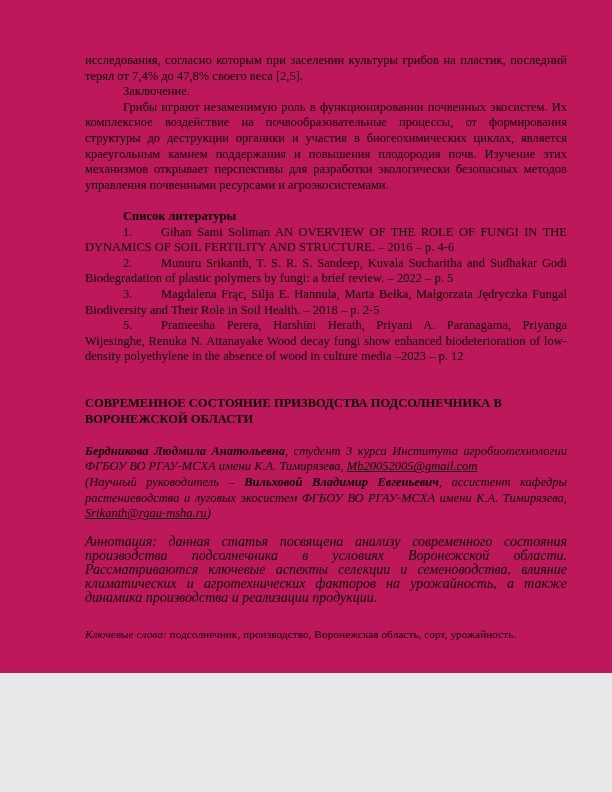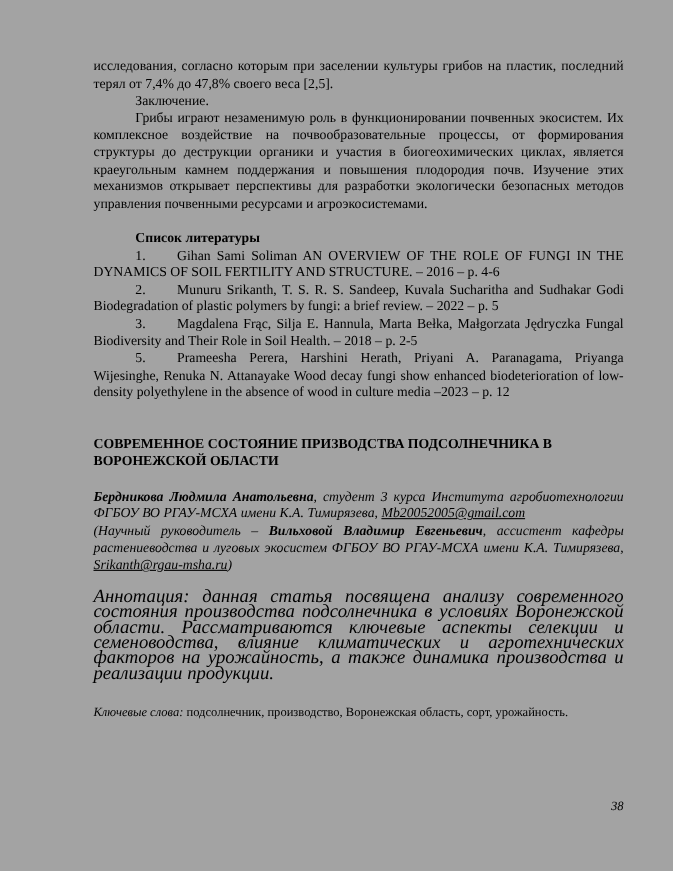--- a/index.html
+++ b/index.html
@@ -1,21 +1,21 @@
 <!DOCTYPE html>
 <html><head>
 <meta charset="utf-8">
 <style>
   html, body { margin: 0; padding: 0; background: #e8e8e8; }
   .page {
     position: relative;
     width: 612px;
-    height: 792px;
+    height: 673px;
     margin: 0 auto;
-    background: #a3a3a3;
+    background: #be185d;
     color: #000000;
     font-family: "Liberation Serif", serif;
     overflow: hidden;
   }
   .content {
     position: absolute;
     left: 85px;
     top: 53px;
     width: 482px;
   }
@@ -47,21 +47,21 @@
   }
   .author-block p { margin: 0; }
   .bold-name { font-weight: bold; margin-top: 27px; }
   .email-link {
     text-decoration: underline;
     color: #000000;
     font-style: italic;
   }
   .annotation {
     margin-top: 13px;
-    font-size: 17px;
+    font-size: 14px;
     line-height: 14px;
     font-style: italic;
     text-align: justify;
   }
   .keywords {
     margin-top: 22px;
     font-size: 11.4px;
     line-height: 14px;
     text-align: justify;
   }

